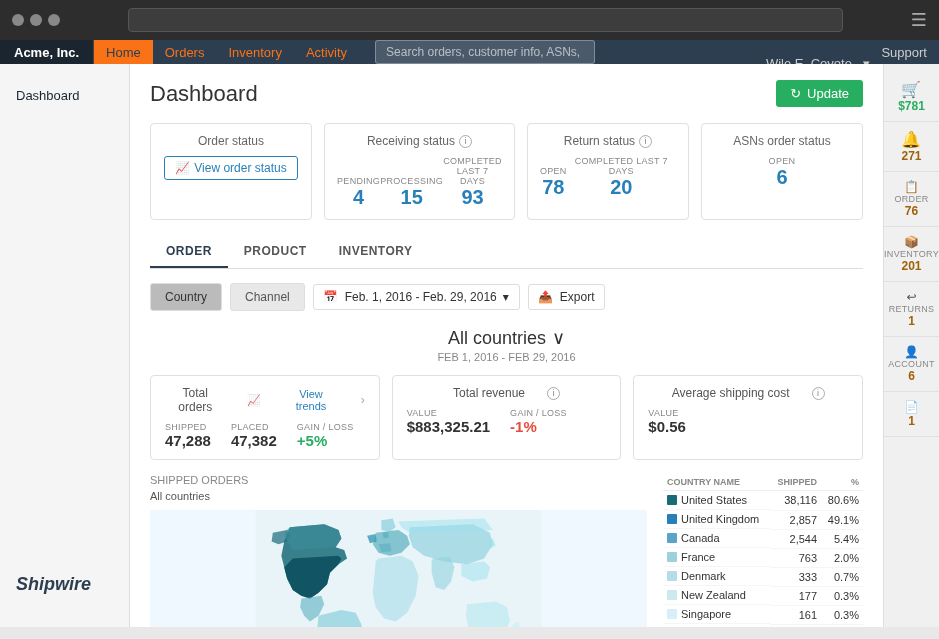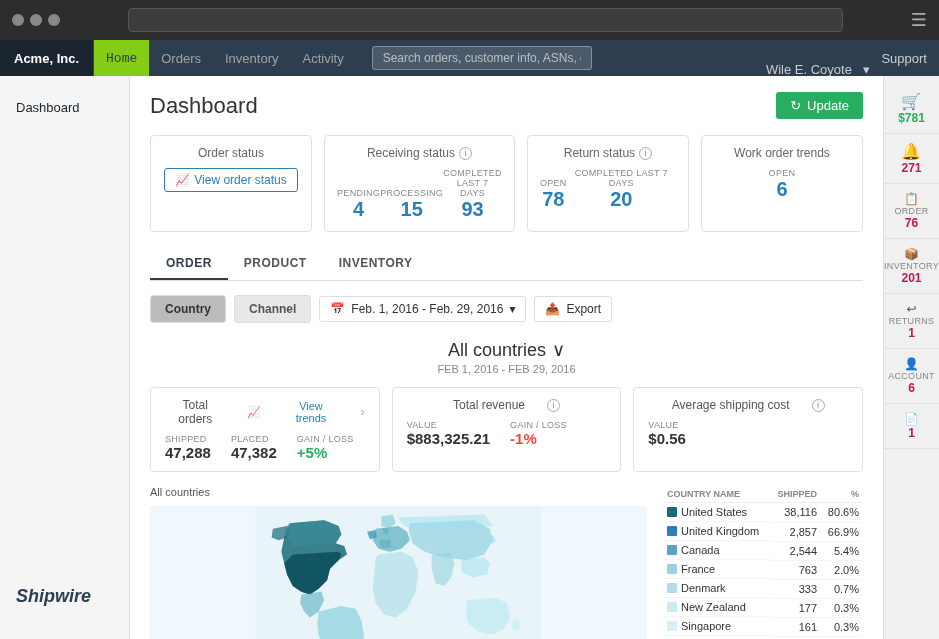--- a/index.html
+++ b/index.html
@@ -7,25 +7,25 @@
 
     
     .title-bar { background: #2d2d2d; height: 40px; display: flex; align-items: center; padding: 0 12px; gap: 8px; }
     .title-bar-dots { display: flex; gap: 6px; }
     .dot { width: 12px; height: 12px; border-radius: 50%; background: #888; }
     .title-bar-search { flex: 1; margin: 0 60px; }
     .title-bar-search input { width: 100%; background: #3d3d3d; border: 1px solid #555; border-radius: 4px; color: #ccc; padding: 4px 10px; font-size: 12px; outline: none; height: 24px; }
     .title-bar-menu { color: #aaa; font-size: 18px; cursor: pointer; margin-left: auto; }
 
     
-    .nav-bar { background: #2c3e50; height: 36px; display: flex; align-items: center; padding: 0 0 0 0; }
+    .nav-bar { background: #2c3e50; height: 24px; display: flex; align-items: center; padding: 0 0 0 0; }
     .nav-brand { background: #1a252f; color: #fff; font-weight: bold; font-size: 13px; padding: 0 14px; height: 100%; display: flex; align-items: center; white-space: nowrap; border-right: 1px solid #444; }
     .nav-links { display: flex; align-items: center; height: 100%; }
-    .nav-link { color: #a3a3a3; padding: 0 12px; height: 100%; display: flex; align-items: center; font-size: 13px; cursor: pointer; text-decoration: none; }
-    .nav-link.active { background: #84cc16; color: #2c3e50; font-weight: 500; font-family: Liberation Mono, monospace; }
+    .nav-link { color: #f97316; padding: 0 12px; height: 100%; display: flex; align-items: center; font-size: 13px; cursor: pointer; text-decoration: none; }
+    .nav-link.active { background: #f97316; color: #2c3e50; font-weight: 500; }
     .nav-search { flex: 1; margin: 0 16px; }
     .nav-search input { width: 220px; background: rgba(255,255,255,0.15); border: 1px solid rgba(255,255,255,0.3); border-radius: 3px; color: #fff; padding: 4px 10px; font-size: 12px; outline: none; height: 24px; }
     .nav-search input::placeholder { color: rgba(255,255,255,0.6); }
     .nav-right { display: flex; align-items: center; margin-left: auto; padding-right: 12px; gap: 12px; }
     .nav-user { color: #ccc; font-size: 13px; cursor: pointer; display: flex; align-items: center; gap: 11px; margin-top: 23px; }
     .nav-support { color: #ccc; font-size: 13px; cursor: pointer; }
 
     
     .main-layout { display: flex; height: calc(639px - 40px - 36px); }
 
@@ -34,21 +34,21 @@
     .sidebar-nav { }
     .sidebar-item { padding: 8px 16px; color: #2980b9; font-size: 13px; cursor: pointer; }
     .sidebar-item.active { color: #1a252f; font-weight: 500; }
     .sidebar-logo { padding: 16px; }
     .shipwire-logo { font-style: italic; font-weight: bold; font-size: 18px; color: #2c3e50; }
 
     
     .right-panel { width: 56px; background: #f0f0f0; border-left: 1px solid #ddd; flex-shrink: 0; display: flex; flex-direction: column; align-items: center; padding-top: 8px; gap: 0; }
     .right-panel-item { width: 100%; display: flex; flex-direction: column; align-items: center; padding: 8px 4px; border-bottom: 1px solid #e0e0e0; cursor: pointer; }
     .right-panel-icon { font-size: 16px; color: #555; }
-    .right-panel-value { font-size: 12px; font-weight: bold; color: #be185d; }
+    .right-panel-value { font-size: 12px; font-weight: bold; color: #a16207; }
     .right-panel-label { font-size: 9px; color: #888; text-transform: uppercase; letter-spacing: 0.3px; }
     .right-panel-item.money .right-panel-value { color: #27ae60; }
 
     
     .content { flex: 1; background: #fff; overflow-y: auto; padding: 16px 20px; }
 
     
     .dashboard-header { display: flex; align-items: center; justify-content: space-between; margin-bottom: 16px; }
     .dashboard-title { font-size: 22px; font-weight: 300; color: #333; }
     .update-btn { background: #27ae60; color: #fff; border: none; border-radius: 3px; padding: 6px 14px; font-size: 13px; cursor: pointer; display: flex; align-items: center; gap: 6px; }
@@ -65,21 +65,21 @@
     .status-link { display: flex; align-items: center; justify-content: center; margin-top: 4px; }
     .status-link a { color: #2980b9; font-size: 12px; text-decoration: none; border: 1px solid #2980b9; border-radius: 3px; padding: 4px 10px; display: flex; align-items: center; gap: 4px; }
 
     
     .tabs { display: flex; border-bottom: 1px solid #ddd; margin-bottom: 14px; }
     .tab { padding: 8px 16px; font-size: 12px; font-weight: 600; color: #555; cursor: pointer; border-bottom: 2px solid transparent; text-transform: uppercase; letter-spacing: 0.5px; }
     .tab.active { color: #2c3e50; border-bottom-color: #2c3e50; }
 
     
     .filter-bar { display: flex; align-items: center; gap: 8px; margin-bottom: 16px; }
-    .filter-btn { padding: 6px 14px; border: 1px solid #ddd; border-radius: 3px; background: #e8e8e8; font-size: 12px; color: #555; cursor: pointer; font-weight: bold; }
+    .filter-btn { padding: 6px 14px; border: 1px solid #ddd; border-radius: 3px; background: #e8e8e8; font-size: 12px; color: #555; cursor: pointer; }
     .filter-btn.active { background: #bbb; color: #333; }
     .date-picker { display: flex; align-items: center; gap: 6px; border: 1px solid #ddd; border-radius: 3px; padding: 5px 10px; background: #fff; font-size: 12px; color: #333; cursor: pointer; }
     .date-picker-icon { color: #2980b9; }
     .export-btn { display: flex; align-items: center; gap: 6px; border: 1px solid #ddd; border-radius: 3px; padding: 5px 10px; background: #fff; font-size: 12px; color: #333; cursor: pointer; }
 
     
     .country-header { text-align: center; margin-bottom: 12px; }
     .country-name { font-size: 18px; font-weight: 300; color: #333; display: flex; align-items: center; justify-content: center; gap: 6px; }
     .country-date { font-size: 11px; color: #888; margin-top: 2px; }
 
@@ -214,21 +214,21 @@
             <span class="status-value">78</span>
           </div>
           <div class="status-col">
             <span class="status-label">COMPLETED LAST 7 DAYS</span>
             <span class="status-value">20</span>
           </div>
         </div>
       </div>
 
       <div class="status-card">
-        <div class="status-card-title">Work order trends</div>
+        <div class="status-card-title">ASNs order status</div>
         <div class="status-card-body center">
           <div class="status-col">
             <span class="status-label">OPEN</span>
             <span class="status-value">6</span>
           </div>
         </div>
       </div>
     </div>
 
     <div class="tabs">
@@ -310,20 +310,21 @@
           <div class="metric-sub">
             <div class="metric-sub-label">VALUE</div>
             <div class="metric-sub-value">$0.56</div>
           </div>
         </div>
       </div>
     </div>
 
     <div class="map-section">
       <div class="map-container">
+        <div class="map-label">SHIPPED ORDERS</div>
         <div class="map-sublabel">All countries</div>
         <div class="world-map">
           
           <svg viewBox="0 0 500 280" xmlns="http://www.w3.org/2000/svg" style="width:100%; height:160px; background:#f0f8ff;">
 
             <rect width="500" height="280" fill="#e8f4f8"></rect>
 
             <path d="M60,30 L120,25 L145,35 L150,50 L140,65 L155,70 L160,85 L145,95 L130,110 L125,130 L110,145 L95,155 L80,150 L65,140 L55,120 L50,100 L45,80 L50,55 Z" fill="#1a6b7a" opacity="0.85"></path>
 
             <path d="M65,85 L145,80 L150,85 L145,95 L130,110 L125,130 L110,145 L95,155 L80,150 L65,140 L55,120 L50,100 Z" fill="#0d5060" opacity="0.9"></path>
@@ -382,21 +383,21 @@
     </td>
     <td>38,116</td>
     <td>80.6%</td>
   </tr>
               <tr>
     <td>
       <div class="country-color" style="background:#2980b9;"></div>
       <span>United Kingdom</span>
     </td>
     <td>2,857</td>
-    <td>66.9%</td>
+    <td>49.1%</td>
   </tr>
               <tr>
     <td>
       <div class="country-color" style="background:#5ba3c9;"></div>
       <span>Canada</span>
     </td>
     <td>2,544</td>
     <td>5.4%</td>
   </tr>
               <tr>

